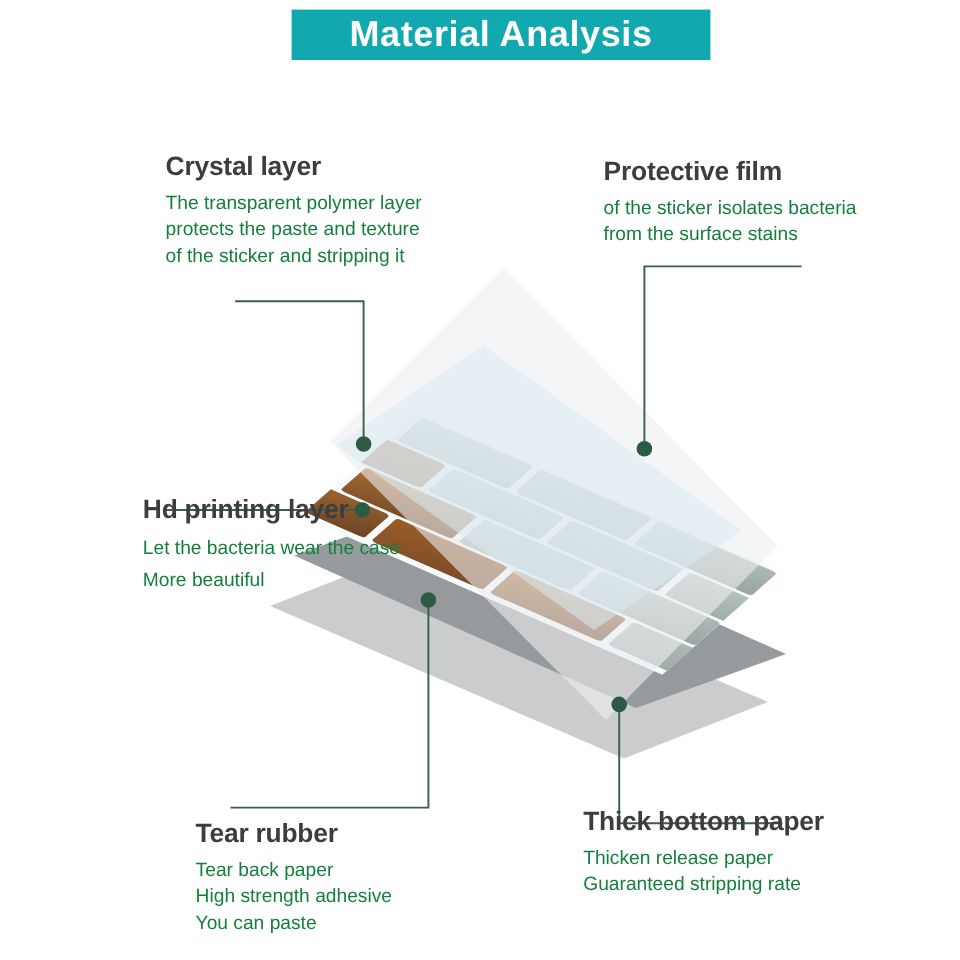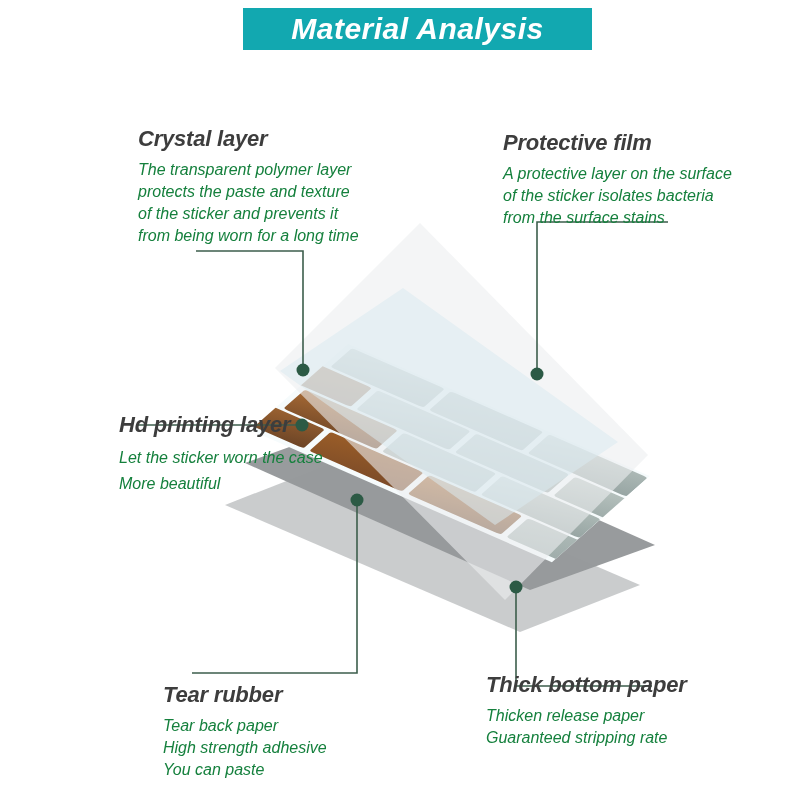--- a/index.html
+++ b/index.html
@@ -1,17 +1,17 @@
 <!DOCTYPE html>
 <html><head>
 <meta charset="utf-8">
 <style>
   html,body{margin:0;padding:0;background:#ffffff;}
   .page{position:relative;width:800px;height:800px;background:#ffffff;overflow:hidden;
-        font-family:"Liberation Sans",sans-serif;font-style:italic;}
+        font-family:"Liberation Sans",sans-serif;}
   .banner{position:absolute;left:243px;top:8px;width:349px;height:42px;background:#12a8b0;
           display:flex;align-items:center;justify-content:center;}
   .banner span{color:#ffffff;font-size:30px;font-weight:700;letter-spacing:0.5px;}
   .diagram{position:absolute;left:0;top:0;width:800px;height:800px;}
   .ann{position:absolute;}
   .ann h3{margin:0 0 7px 0;font-size:22px;font-weight:700;color:#3d3d3d;letter-spacing:-0.2px;}
   .ann p{margin:0;font-size:16px;line-height:22px;color:#15803d;}
   #ann-crystal{left:138px;top:126px;}
   #ann-protective{left:503px;top:130px;}
   #ann-hd{left:119px;top:412px;}
@@ -98,34 +98,32 @@
 
     <polyline points="652,686 516,686 516,587" fill="none" stroke-width="1.6" stroke="#3c5e4c"></polyline>
     <circle cx="516" cy="587" r="6.5" fill="#2c5a45"></circle>
   </svg>
 
   <div class="txt-layer">
     <div class="ann" id="ann-crystal">
       <h3>Crystal layer</h3>
       <p>The transparent polymer layer</p>
       <p>protects the paste and texture</p>
-      <p>of the sticker and prevents it</p>
-      <p>from being worn for a long time</p>
+      <p>of the sticker and stripping it</p>
     </div>
 
     <div class="ann" id="ann-protective">
       <h3>Protective film</h3>
-      <p>A protective layer on the surface</p>
       <p>of the sticker isolates bacteria</p>
       <p>from the surface stains</p>
     </div>
 
     <div class="ann" id="ann-hd">
       <h3>Hd printing layer</h3>
-      <p>Let the sticker worn the case</p>
+      <p>Let the bacteria wear the case</p>
       <p>More beautiful</p>
     </div>
 
     <div class="ann" id="ann-back">
       <h3>Tear rubber</h3>
       <p>Tear back paper</p>
       <p>High strength adhesive</p>
       <p>You can paste</p>
     </div>
 

